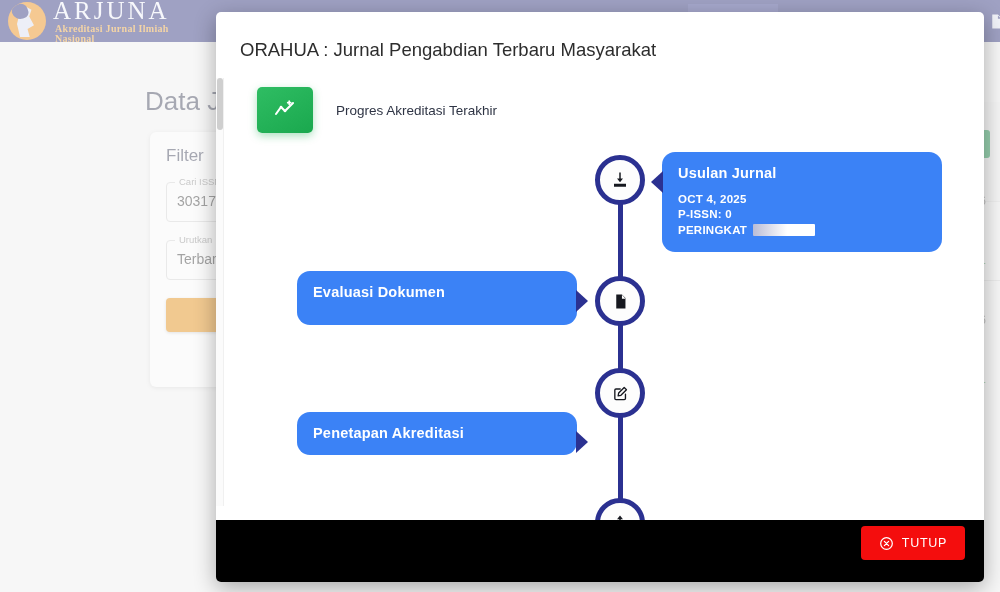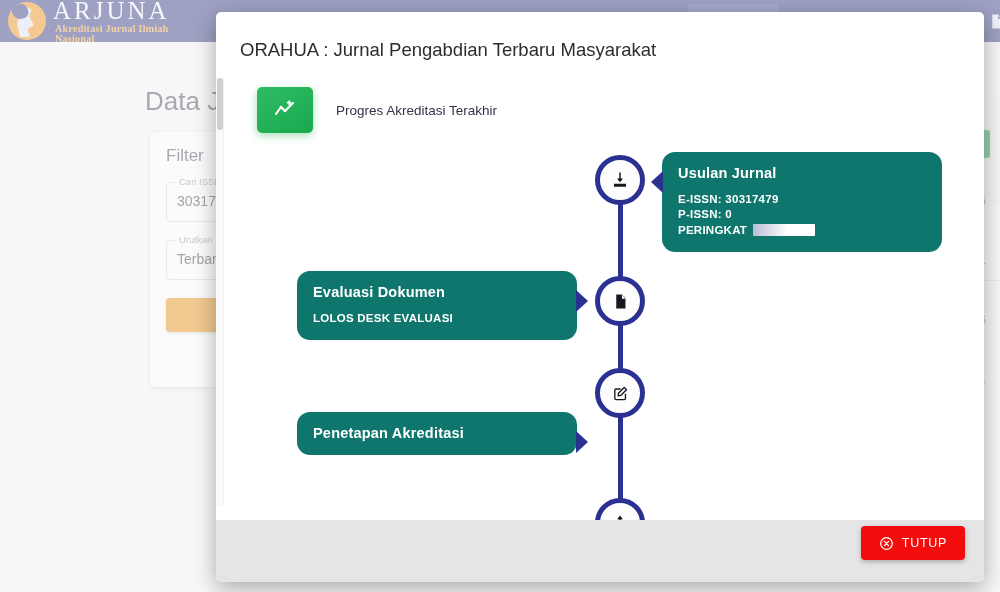--- a/index.html
+++ b/index.html
@@ -170,21 +170,21 @@
   }
   .tl-node {
     position: absolute; left: 363px;
     width: 50px; height: 50px; border-radius: 50%;
     background: #fdfdfd; border: 5px solid #2b3191;
     display: flex; align-items: center; justify-content: center;
     z-index: 3;
   }
   .tl-card {
     position: absolute;
-    background: #0f766e; color: #fff;
+    background: #3b82f6; color: #fff;
     border-radius: 13px;
     padding: 13px 16px 14px 16px;
     z-index: 2;
   }
   .tl-card.right { left: 430px; width: 280px; }
   .tl-card.left  { left: 65px;  width: 280px; }
   .tl-card.right::before {
     content: ""; position: absolute; left: -11px; top: 19px;
     border-top: 11px solid transparent;
     border-bottom: 11px solid transparent;
@@ -200,21 +200,21 @@
   .tl-lines { margin-top: 11px; }
   .tl-lines div { font-size: 11.5px; font-weight: bold; letter-spacing: .25px; line-height: 1.33; }
   .redact {
     display: inline-block; vertical-align: -2px; margin-left: 6px;
     width: 62px; height: 12px;
     background: linear-gradient(90deg,#b9bcd6 0%,#ffffff 55%,#ffffff 100%);
     border-radius: 1px;
   }
 
   .modal-footer {
-    flex: none; height: 62px; position: relative; background: #e5e5e5;
+    flex: none; height: 62px; position: relative; background: #000000;
   }
   .btn-close {
     position: absolute; right: 19px; top: 6px;
     background: #f40d0d; color: #fff;
     border: none; border-radius: 4px;
     height: 34px; padding: 0 18px;
     display: flex; align-items: center; gap: 8px;
     font-size: 12.5px; letter-spacing: .7px;
     box-shadow: 0 2px 5px rgba(0,0,0,.25);
     cursor: pointer;
@@ -356,38 +356,37 @@
 
         <div class="tl-node" style="top:0px;">
           <svg width="18" height="18" viewBox="0 0 24 24" style="fill:#16181f;">
             <path d="M11 2h2v8h3l-4 5-4-5h3z"></path>
               <path d="M4 17h16v4H4z"></path>
           </svg>
         </div>
         <div class="tl-card right" style="top:-3px;">
           <h4>Usulan Jurnal</h4>
           <div class="tl-lines">
-            <div>E-ISSN: 30317479</div>
+            <div>OCT 4, 2025</div>
             <div>P-ISSN: 0</div>
             <div>
               <span>PERINGKAT</span><span class="redact"></span>
             </div>
           </div>
         </div>
 
         <div class="tl-node" style="top:121px;">
           <svg width="17" height="17" viewBox="0 0 24 24" style="fill:#16181f;">
             <path d="M6 2h8l5 5v15H6z"></path>
               <path d="M14 2.6V8h5.2z" style="fill:#ffffff;"></path>
           </svg>
         </div>
         <div class="tl-card left" style="top:116px;">
           <h4>Evaluasi Dokumen</h4>
           <div class="tl-lines">
-            <div>LOLOS DESK EVALUASI</div>
           </div>
         </div>
 
         <div class="tl-node" style="top:213px;">
           <svg width="17" height="17" viewBox="0 0 24 24" style="fill:none;stroke:#16181f;stroke-width:1.9;stroke-linecap:round;stroke-linejoin:round;">
             <path d="M19 13v6a1.6 1.6 0 01-1.6 1.6H5.6A1.6 1.6 0 014 19V7.2A1.6 1.6 0 015.6 5.6h6"></path>
             <path d="M17.2 3.6l3.2 3.2L12.6 14.6l-3.9.7.7-3.9z"></path>
           </svg>
         </div>
         <div class="tl-card left" style="top:257px;">

